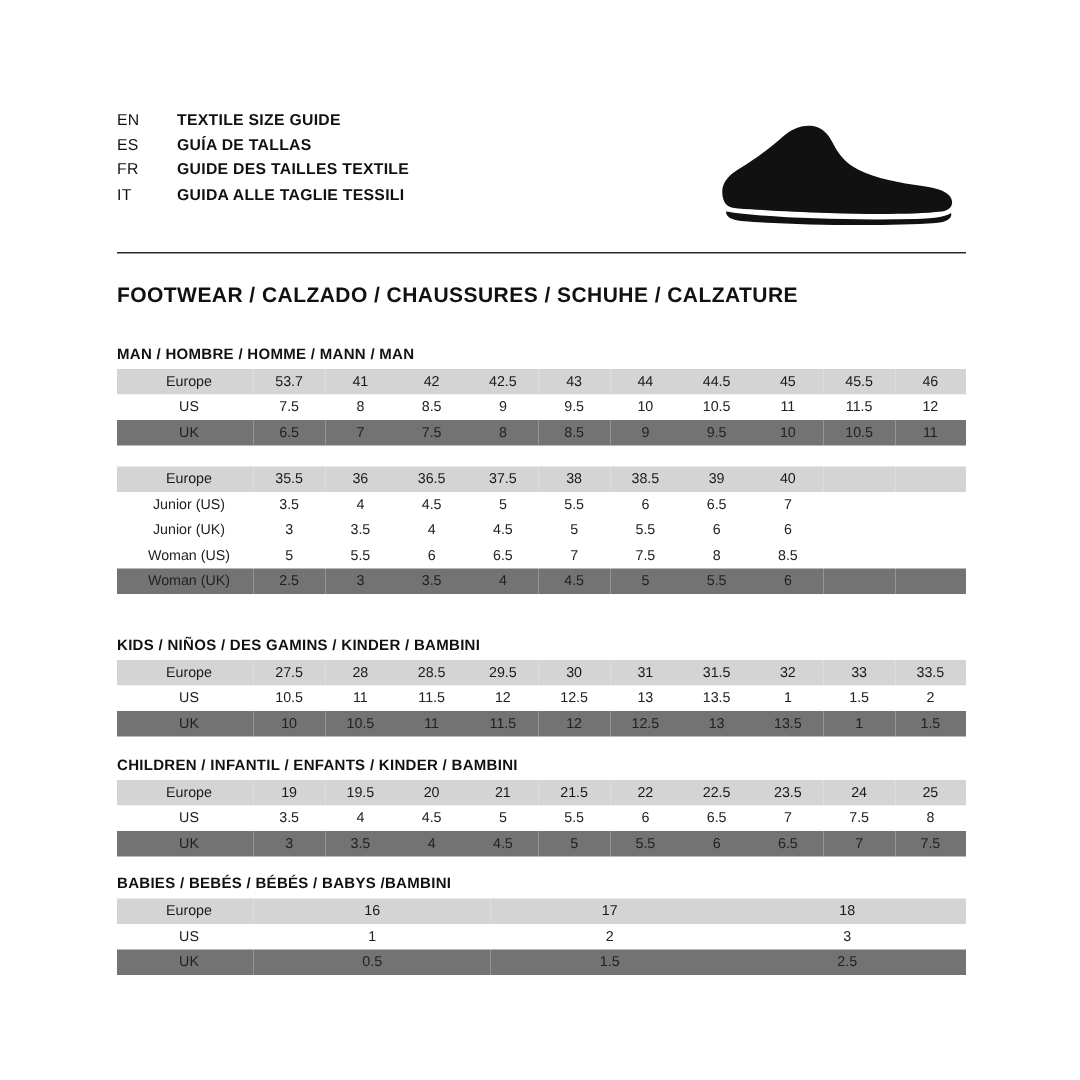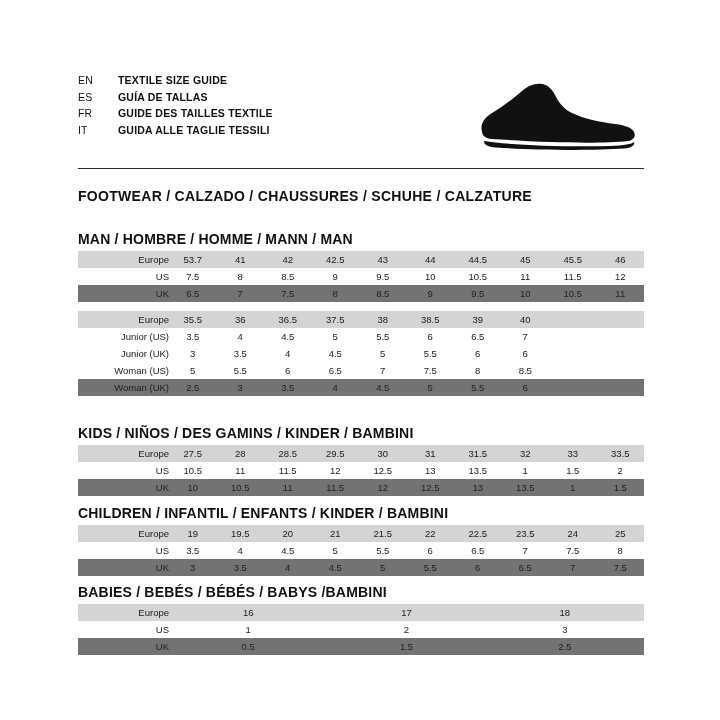--- a/index.html
+++ b/index.html
@@ -73,21 +73,21 @@
     height: 78px;
   }
 
   
   .section {
     position: absolute;
     left: 78px;
     width: 566px;
   }
   .section-title {
-    font-size: 14px;
+    font-size: 10px;
     font-weight: bold;
     color: #111;
     letter-spacing: 0.2px;
     margin-bottom: 4px;
     white-space: nowrap;
   }
   table.size {
     border-collapse: collapse;
     width: 100%;
     table-layout: fixed;
@@ -95,21 +95,21 @@
   table.size td {
     font-size: 9.5px;
     color: #222;
     height: 17px;
     padding: 0;
     text-align: center;
     vertical-align: middle;
     font-weight: normal;
   }
   table.size td.rowlabel {
-    text-align: right;
+    text-align: center;
     padding-left: 5px;
     width: 86px;
   }
   table.size tr.hdr td {
     background: #d4d4d4;
     color: #1a1a1a;
   }
   table.size tr.alt td {
     background: #ffffff;
   }

